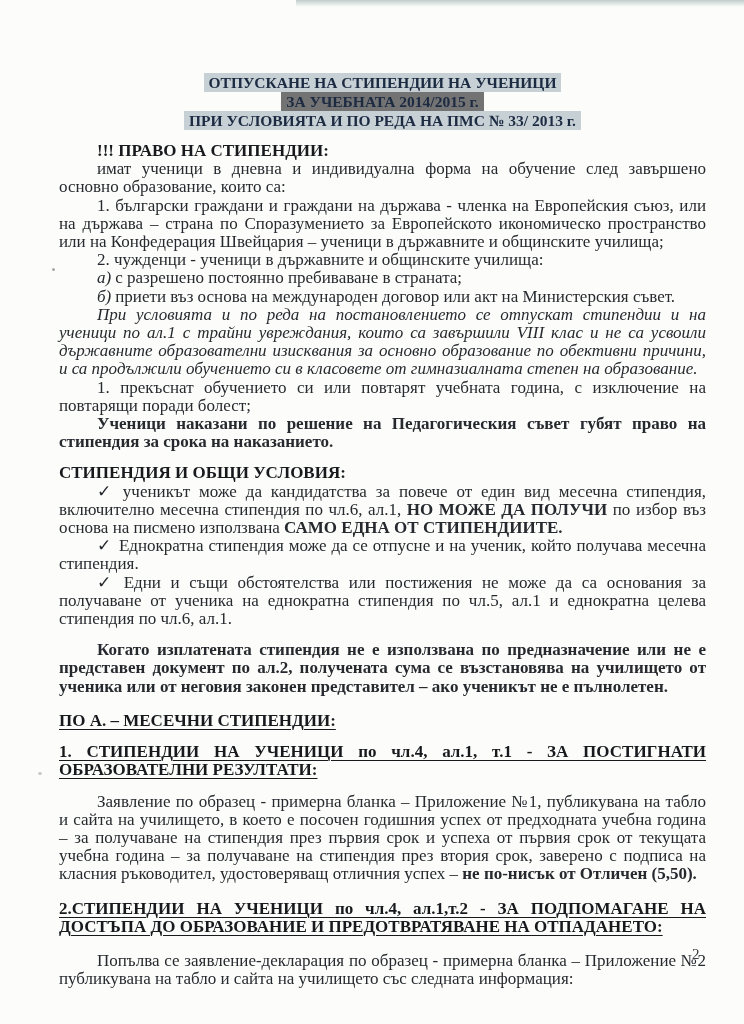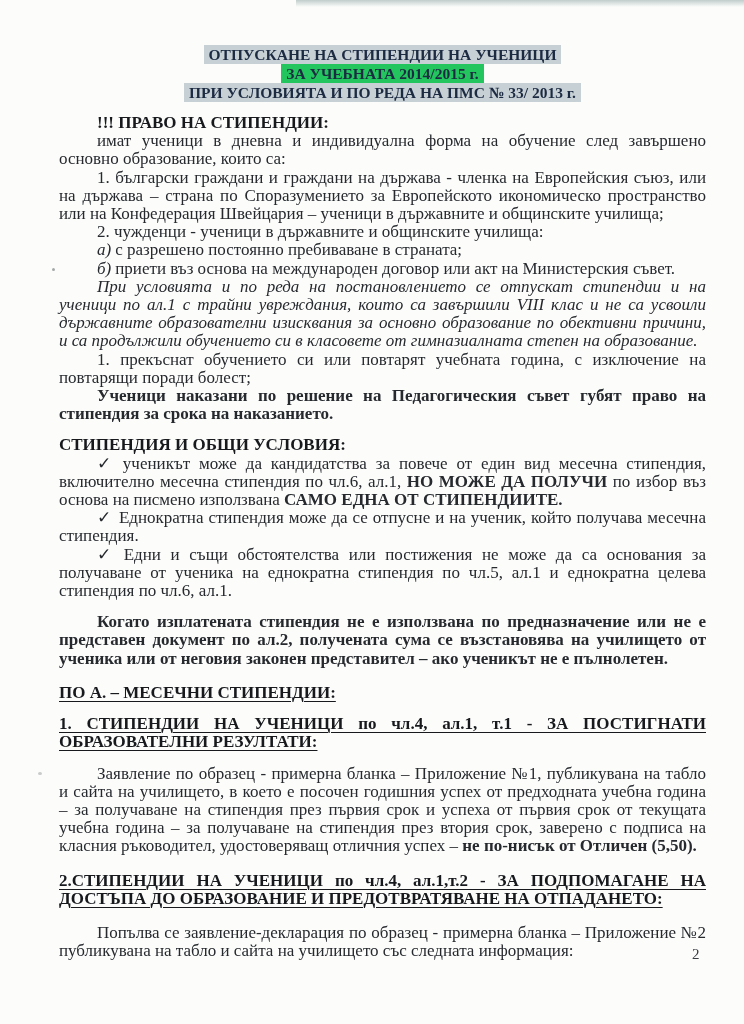--- a/index.html
+++ b/index.html
@@ -14,31 +14,31 @@
     overflow:hidden;
     box-shadow:0 0 4px rgba(0,0,0,.25);
   }
   .scan-strip{
     position:absolute;top:0;left:296px;right:0;height:7px;
     background:linear-gradient(to bottom, rgba(143,166,164,.55), rgba(143,166,164,0));
   }
   .speck{position:absolute;border-radius:50%;background:#a4a9a8;}
   .speck.s1{left:52px;top:268px;width:3px;height:3px;}
   .speck.s2{left:38px;top:772px;width:4px;height:3px;opacity:.6;}
-  .content{position:absolute;left:59px;right:38px;top:45px;}
+  .content{position:absolute;left:59px;right:38px;top:73px;}
   p{margin:0;font-size:17px;line-height:18.2px;text-align:justify;}
   .ind{text-indent:38px;}
   .bold{font-weight:700;}
   .it{font-style:italic;}
   .uline{text-decoration:underline;text-decoration-thickness:1.3px;text-underline-offset:2.5px;}
   .title-block{margin-bottom:12px;line-height:19px;}
   .title-line{margin:0;font-weight:700;font-size:15.5px;line-height:19px;color:#1c2a42;text-align:center;}
   .tl{display:inline-block;padding:0 5px;}
   .hl-dark{background:#c6d0d5;}
-  .hl-light{background:#22c55e;}
+  .hl-light{background:#737373;}
   .hd{font-weight:700;color:#17191d;}
   .mt-md{margin-top:13px;}
   .mt-lg{margin-top:16px;}
   .chk{margin-right:7px;}
   .lbl-it{font-style:italic;margin-right:4px;}
   .page-number{
     position:absolute;left:692px;top:946px;
     font-size:15px;color:#3a3d42;
   }
 </style>

